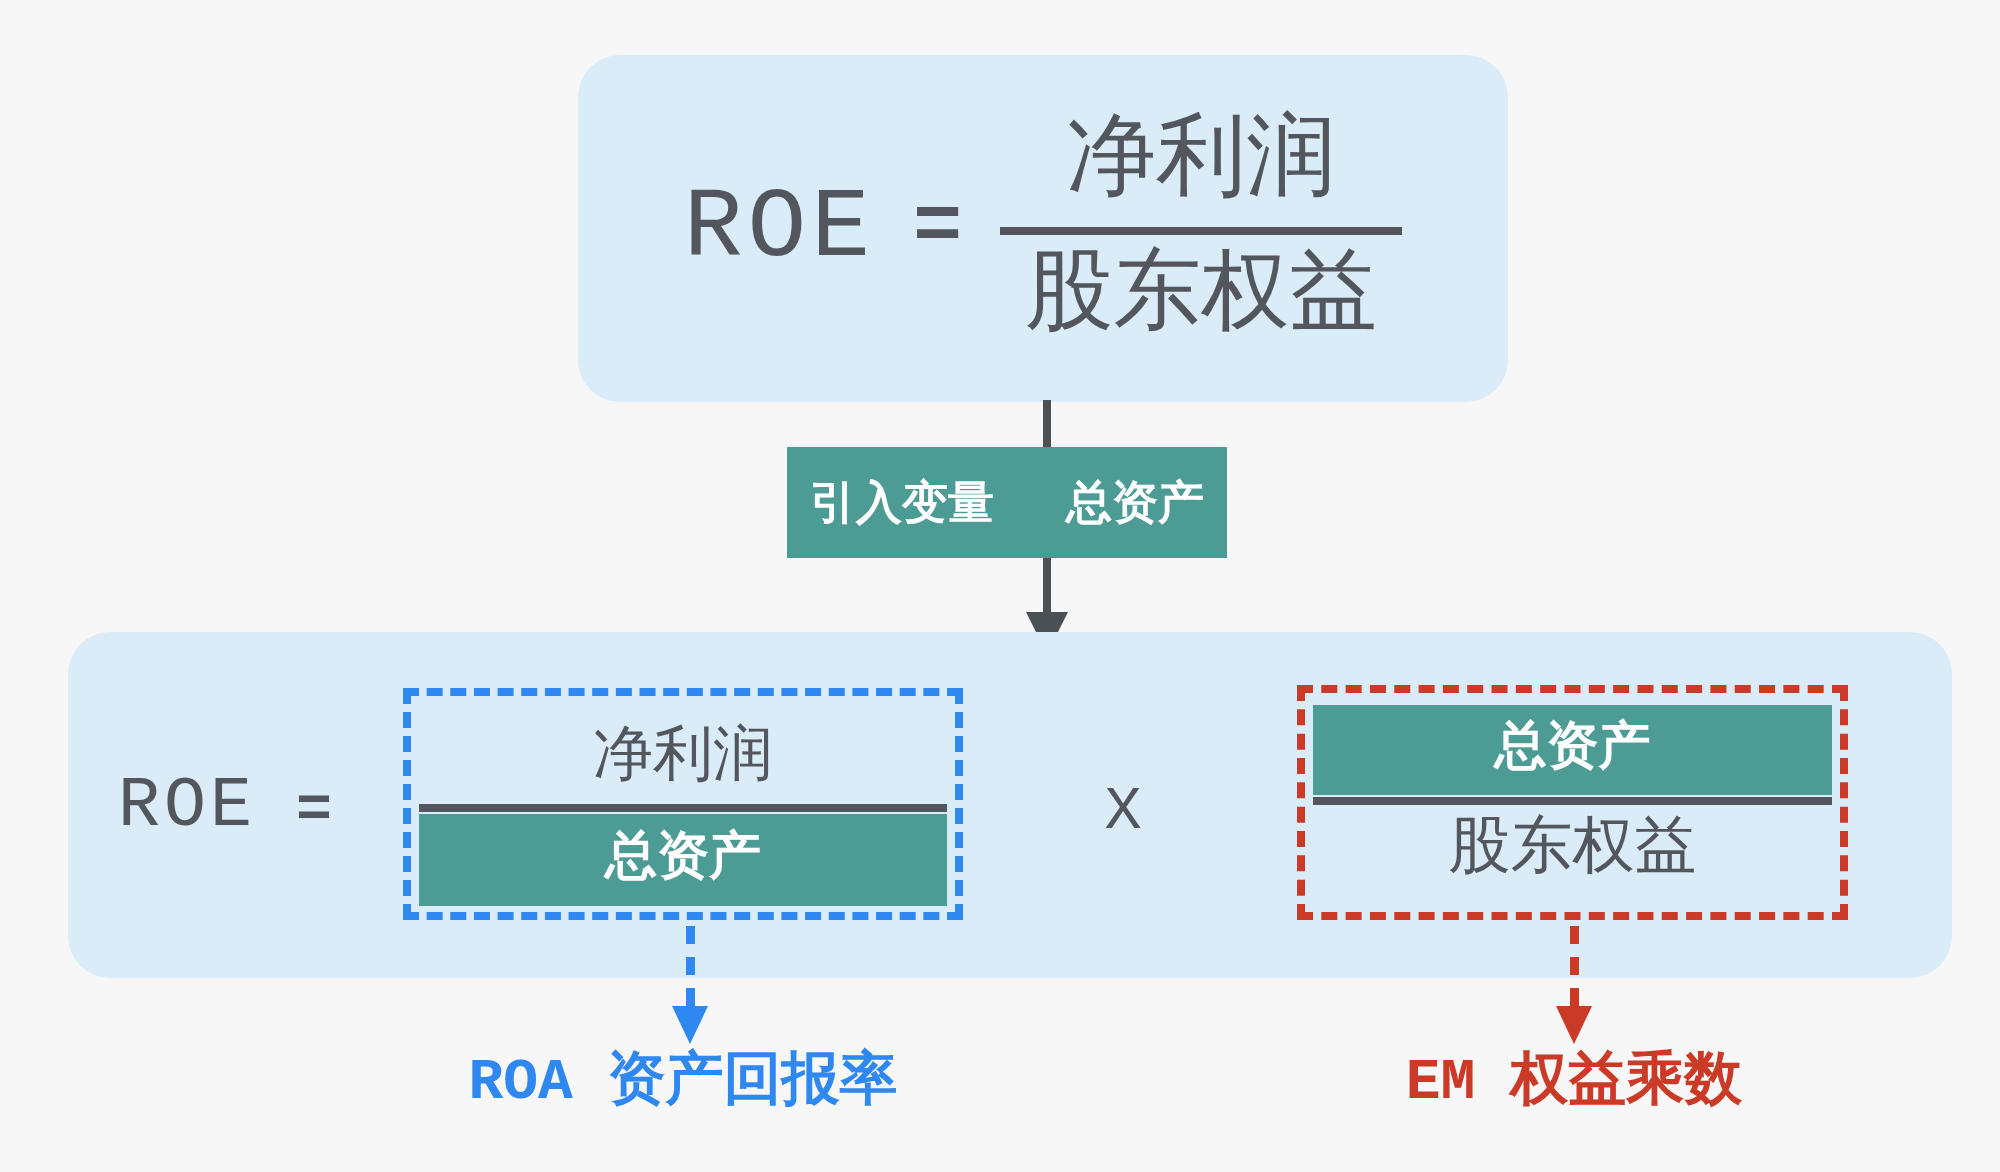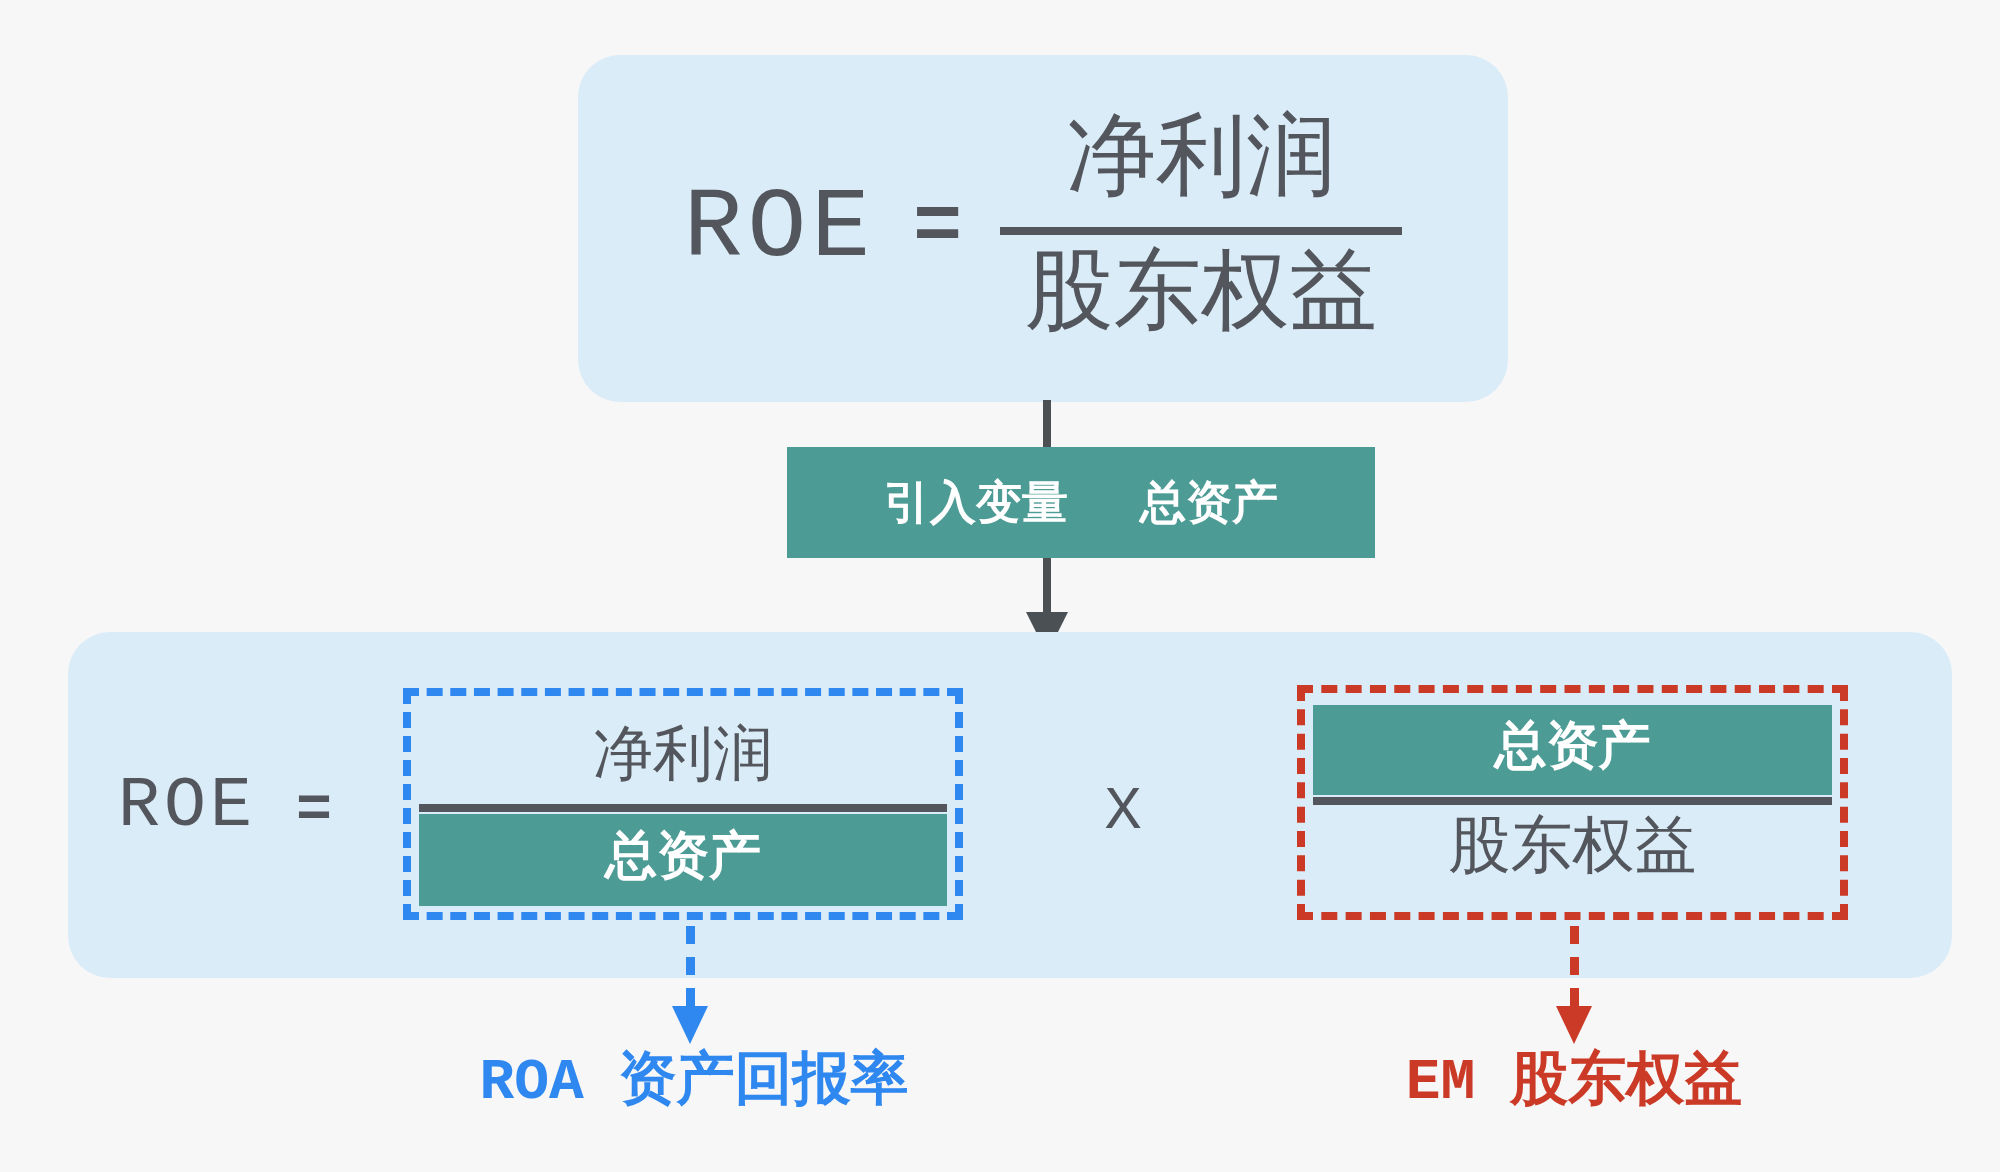--- a/index.html
+++ b/index.html
@@ -22,21 +22,21 @@
   .bar{width:100%;height:8px;background:#53575d;}
   
   .stem{position:absolute;left:1043px;top:400px;width:8px;height:214px;background:#4b5054;}
   .head{
     position:absolute;left:1026px;top:612px;width:0;height:0;
     border-left:21px solid transparent;border-right:21px solid transparent;
     border-top:42px solid #4b5054;
   }
   
   .intro{
-    position:absolute;left:787px;top:447px;width:588px;height:111px;background:#4d9b95;
+    position:absolute;left:787px;top:447px;width:440px;height:111px;background:#4d9b95;
     display:flex;align-items:center;justify-content:center;gap:72px;
     color:#ffffff;font-weight:bold;font-size:46px;z-index:2;
   }
   
   .bottom-box{
     position:absolute;left:68px;top:632px;width:1884px;height:346px;
     background:#daecf7;border-radius:42px;
   }
   .b-roe{position:absolute;left:118px;top:772px;font-size:70px;line-height:1;letter-spacing:4px;color:#53575d;}
   .b-eq{position:absolute;left:296px;top:780px;font-size:60px;line-height:1;font-weight:600;color:#53575d;}
@@ -72,21 +72,21 @@
     border-top:38px solid #2f87f0;
   }
   .red-dash-line{position:absolute;left:1570px;top:926px;height:80px;width:0;border-left:9px dashed #cb3a27;}
   .red-head{
     position:absolute;left:1556px;top:1006px;width:0;height:0;
     border-left:18px solid transparent;border-right:18px solid transparent;
     border-top:38px solid #cb3a27;
   }
   
   .caption{position:absolute;top:1050px;width:680px;text-align:center;font-size:58px;line-height:1.15;font-weight:bold;}
-  .roa-caption{left:354px;color:#2f87f0;}
+  .roa-caption{left:343px;color:#2f87f0;}
   .em-caption{left:1234px;color:#cb3a27;}
 </style>
 </head>
 <body>
 
 <div class="canvas">
 
   <div class="top-box">
     <span class="roe-big">ROE</span>
     <span class="eq-big">=</span>
@@ -127,15 +127,15 @@
     <div class="bar"></div>
     <span class="t-den">股东权益</span>
   </div>
 
   <div class="blue-dash-line"></div>
   <div class="blue-head"></div>
   <div class="red-dash-line"></div>
   <div class="red-head"></div>
 
   <div class="caption roa-caption">ROA 资产回报率</div>
-  <div class="caption em-caption">EM 股东权益</div>
+  <div class="caption em-caption">EM 权益乘数</div>
 
 </div>
 
 </body></html>

